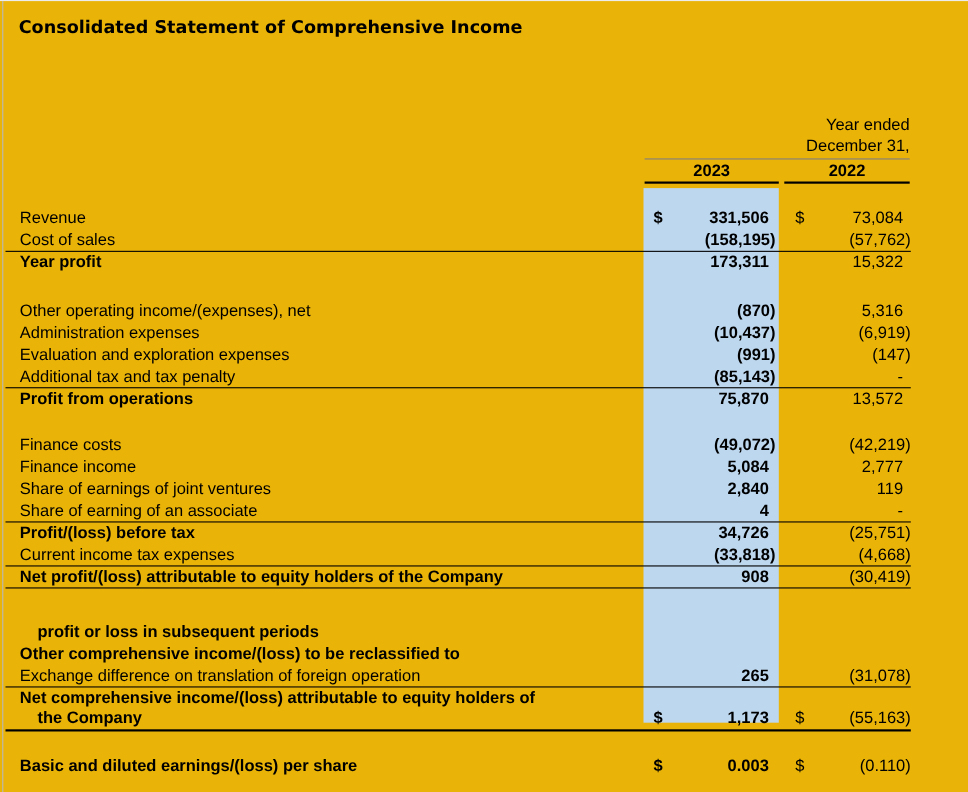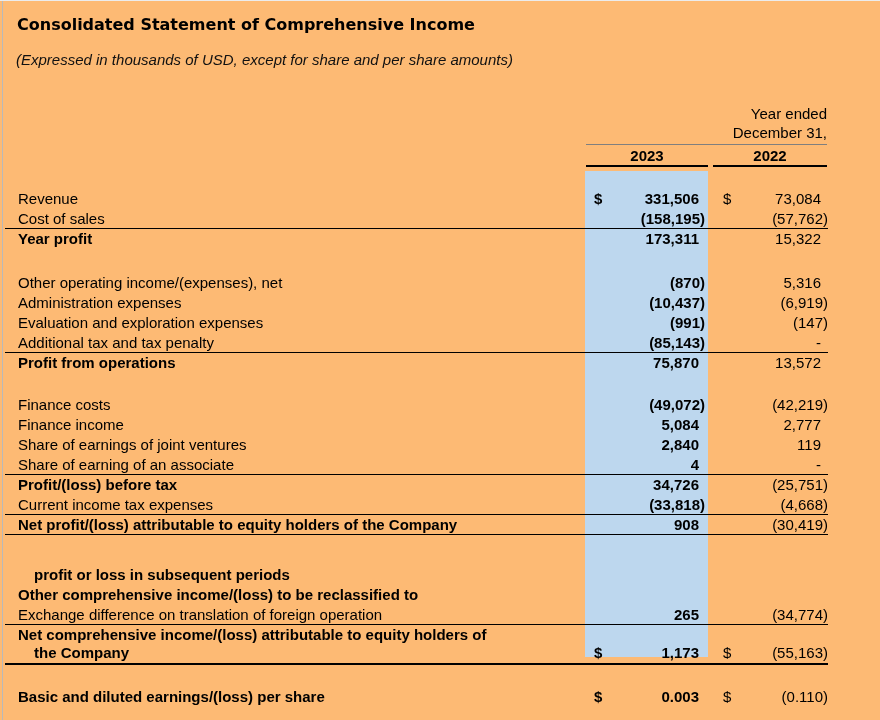--- a/index.html
+++ b/index.html
@@ -1,17 +1,17 @@
 <!DOCTYPE html>
 <html><head>
 <meta charset="utf-8">
 <style>
   html,body{margin:0;padding:0;background:#fff;}
   .page{
-    position:relative;width:880px;height:720px;background:#fdba74;
+    position:relative;width:880px;height:720px;background:#eab308;
     font-family:"Liberation Sans",sans-serif;color:#000;overflow:hidden;
     border-top:1px solid #ececec;
   }
   .left-edge{position:absolute;left:2px;top:0;width:1px;height:720px;background:#b9b9b9;}
   .doc-title{position:absolute;left:17px;top:14px;font-family:"DejaVu Sans",sans-serif;font-weight:bold;font-size:16px;}
   .doc-subtitle{position:absolute;left:16px;top:50px;font-style:italic;font-size:15px;color:#111;}
   
   .hdr-period{position:absolute;left:586px;top:103px;width:241px;text-align:right;
     font-weight:normal;font-size:15px;line-height:19px;border-bottom:1px solid #7f7f7f;padding-bottom:2px;}
   .hdr-year{position:absolute;top:146px;height:20px;box-sizing:border-box;text-align:center;
@@ -37,21 +37,20 @@
   .c23 .val.pad{padding-right:6px;}
   .c22 .val.pad{padding-right:7px;}
 </style>
 </head>
 <body>
 
 <div class="page">
   <div class="left-edge"></div>
 
   <div class="doc-title">Consolidated Statement of Comprehensive Income</div>
-  <div class="doc-subtitle">(Expressed in thousands of USD, except for share and per share amounts)</div>
 
   <div class="hdr-period">
     <div>Year ended</div>
     <div>December 31,</div>
   </div>
   <div class="hdr-year hdr-2023">2023</div>
   <div class="hdr-year hdr-2022">2022</div>
 
   <div class="hl" style="background: rgb(189, 215, 238);"></div>
 
@@ -226,21 +225,21 @@
       <div class="amt c23"></div>
       <div class="amt c22"></div>
     </div>
 
     <div class="row bline">
       <div class="lbl">Exchange difference on translation of foreign operation</div>
       <div class="amt c23">
           <span class="val pad">265</span>
         </div>
       <div class="amt c22">
-          <span class="val">(34,774)</span>
+          <span class="val">(31,078)</span>
         </div>
     </div>
 
     <div class="row">
       <div class="lbl bold">Net comprehensive income/(loss) attributable to equity holders of</div>
       <div class="amt c23"></div>
       <div class="amt c22"></div>
     </div>
 
     <div class="row thick">

